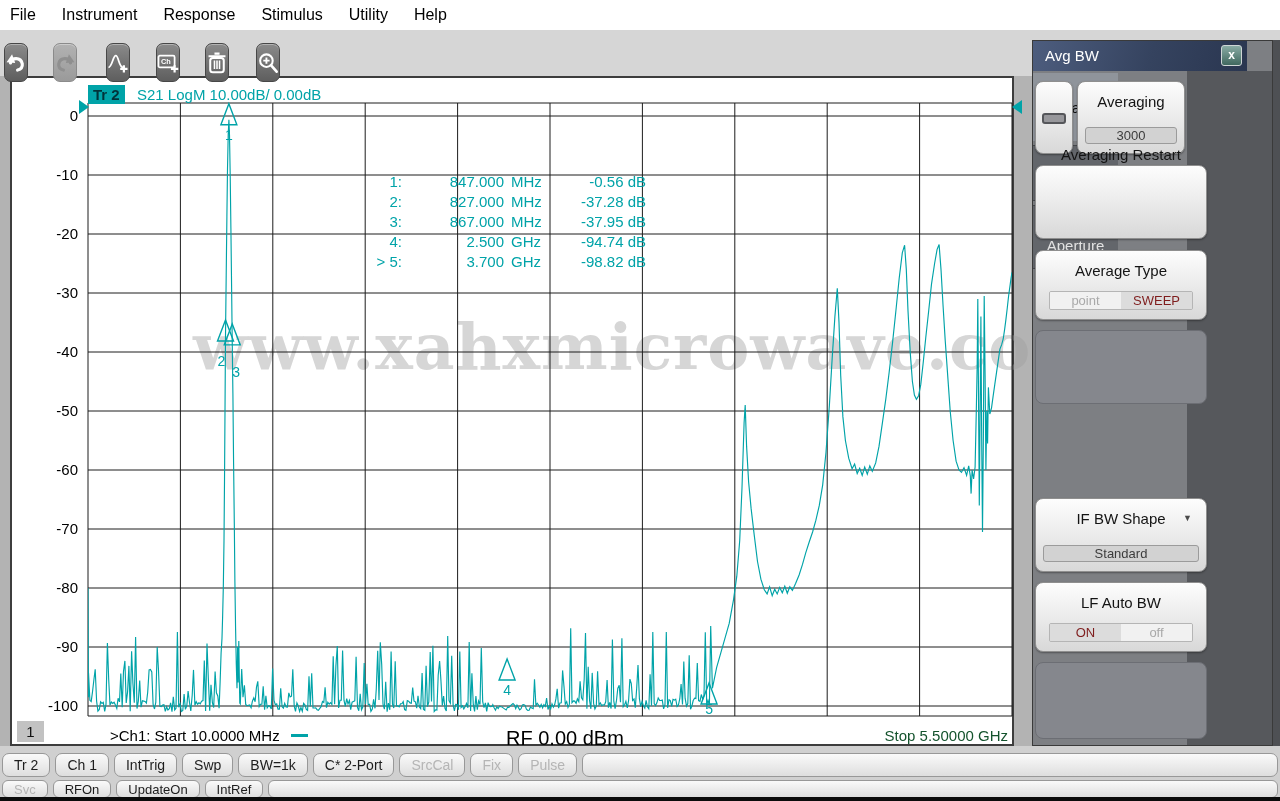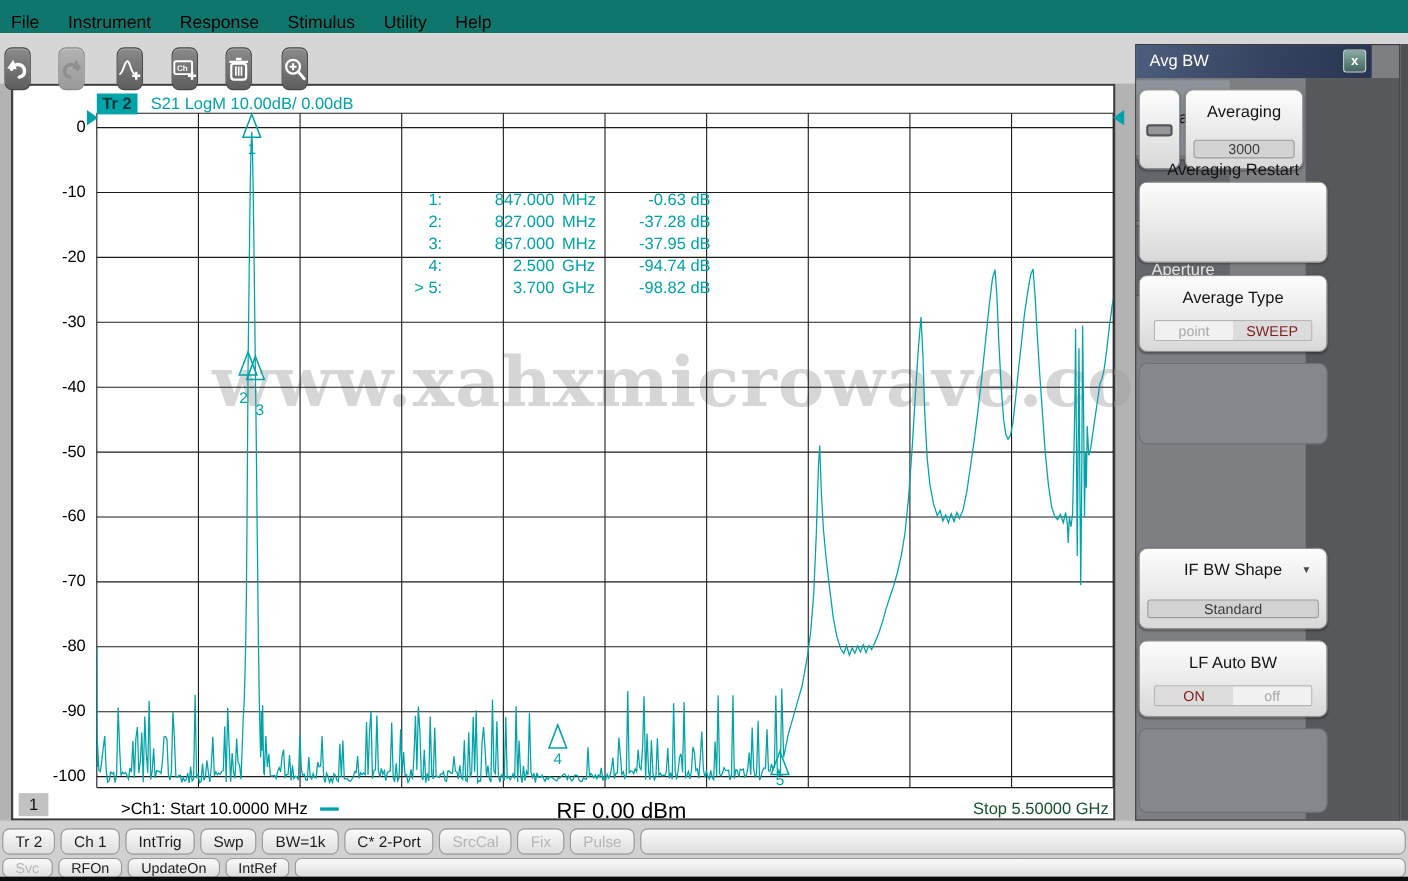--- a/index.html
+++ b/index.html
@@ -1,20 +1,20 @@
 <!DOCTYPE html>
 <html><head>
 <meta charset="utf-8">
 <style>
   * { margin:0; padding:0; box-sizing:border-box; }
   html,body { width:1280px; height:801px; overflow:hidden; }
   body { position:relative; background:#b3b3b3; font-family:"Liberation Sans",sans-serif; }
 
   
-  .menubar { position:absolute; left:0; top:0; width:1280px; height:30px; background:#0f766e; display:flex; align-items:flex-end; z-index:10; }
+  .menubar { position:absolute; left:0; top:0; width:1280px; height:30px; background:#ffffff; display:flex; align-items:center; z-index:10; }
   .menu-item { font-size:16px; color:#000; margin-left:26px; cursor:default; }
   .menu-item:first-child { margin-left:10px; }
 
   
   .toolbar { position:absolute; left:0; top:30px; width:1280px; height:46px; background:#d6d6d6; z-index:9; }
   .tbtn { position:absolute; top:13px; width:24px; height:39px; border-radius:7px;
           background:linear-gradient(#8a8a8a,#5e5e5e); border:1px solid #474747;
           box-shadow:inset 0 1px 0 rgba(255,255,255,.35); display:flex; align-items:center; justify-content:center; }
   .tbtn.disabled { background:linear-gradient(#b2b2b2,#9a9a9a); border-color:#8b8b8b; }
 
@@ -207,21 +207,21 @@
     <div class="ylab" style="left: 36px; top: 579px;">-80</div>
     <div class="ylab" style="left: 36px; top: 638px;">-90</div>
     <div class="ylab" style="left: 36px; top: 697px;">-100</div>
   </div>
 
 <div class="readout" id="marker-readout">
     <div class="mr">
       <span class="mr-l">1:</span>
       <span class="mr-f">847.000</span>
       <span class="mr-u">MHz</span>
-      <span class="mr-v">-0.63 dB</span>
+      <span class="mr-v">-0.56 dB</span>
     </div>
     <div class="mr">
       <span class="mr-l">2:</span>
       <span class="mr-f">827.000</span>
       <span class="mr-u">MHz</span>
       <span class="mr-v">-37.28 dB</span>
     </div>
     <div class="mr">
       <span class="mr-l">3:</span>
       <span class="mr-f">867.000</span>

